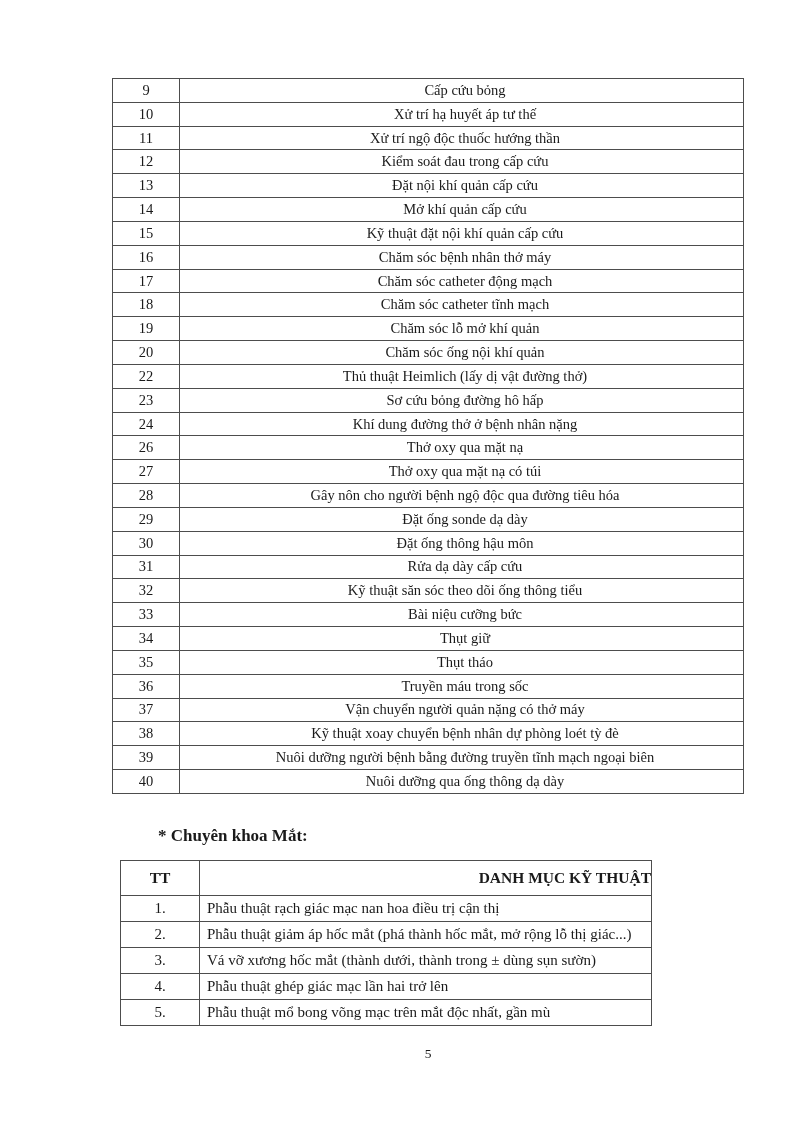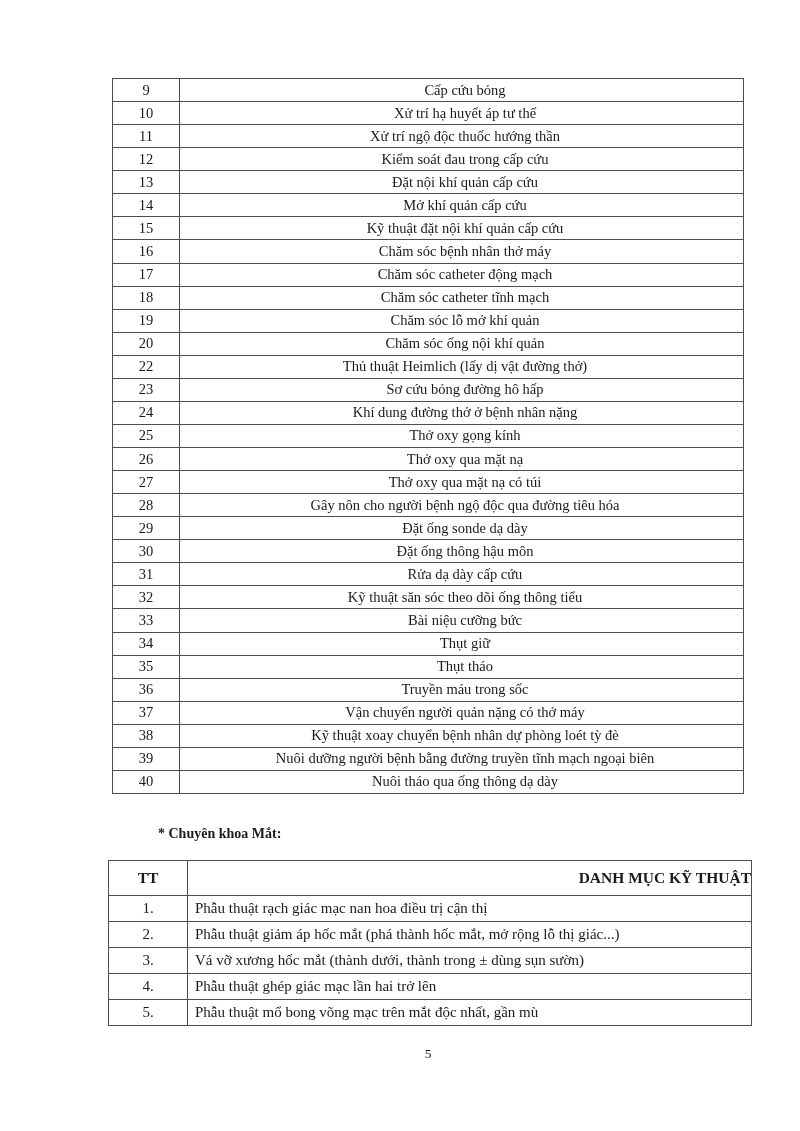--- a/index.html
+++ b/index.html
@@ -37,28 +37,28 @@
     font-size: 14.5px;
   }
   .table1 td { height: 20.4px; padding: 0; }
   .table1 .t-num { width: 66px; text-align: center; }
   .table1 .t-desc { padding-left: 7px; text-align: center; margin-left: 44px; }
   
   .section-heading {
     position: absolute;
     left: 158px;
     top: 826px;
-    font-size: 14px;
+    font-size: 17px;
     font-weight: bold;
   }
   
   .table2 {
-    left: 108px;
+    left: 120px;
     top: 860px;
-    width: 644px;
+    width: 532px;
     font-size: 15px;
   }
   .table2 th {
     height: 34px;
     font-size: 15.5px;
     font-weight: bold;
     text-align: right;
     padding: 0;
   }
   .table2 td { height: 25px; padding: 0; }
@@ -136,24 +136,20 @@
       </tr>
         <tr>
         <td class="t-num">23</td>
         <td class="t-desc">Sơ cứu bỏng đường hô hấp</td>
       </tr>
         <tr>
         <td class="t-num">24</td>
         <td class="t-desc">Khí dung đường thở ở bệnh nhân nặng</td>
       </tr>
         <tr>
-        <td class="t-num">25</td>
-        <td class="t-desc">Thở oxy gọng kính</td>
-      </tr>
-        <tr>
         <td class="t-num">26</td>
         <td class="t-desc">Thở oxy qua mặt nạ</td>
       </tr>
         <tr>
         <td class="t-num">27</td>
         <td class="t-desc">Thở oxy qua mặt nạ có túi</td>
       </tr>
         <tr>
         <td class="t-num">28</td>
         <td class="t-desc">Gây nôn cho người bệnh ngộ độc qua đường tiêu hóa</td>
@@ -197,21 +193,21 @@
         <tr>
         <td class="t-num">38</td>
         <td class="t-desc">Kỹ thuật xoay chuyển bệnh nhân dự phòng loét tỳ đè</td>
       </tr>
         <tr>
         <td class="t-num">39</td>
         <td class="t-desc">Nuôi dưỡng người bệnh bằng đường truyền tĩnh mạch ngoại biên</td>
       </tr>
         <tr>
         <td class="t-num">40</td>
-        <td class="t-desc">Nuôi tháo qua ống thông dạ dày</td>
+        <td class="t-desc">Nuôi dưỡng qua ống thông dạ dày</td>
       </tr>
       </tbody>
   </table>
 
   <div class="section-heading">* Chuyên khoa Mắt:</div>
 
   <table class="doc-table table2">
     <thead>
       <tr>
         <th class="t-num">TT</th>

